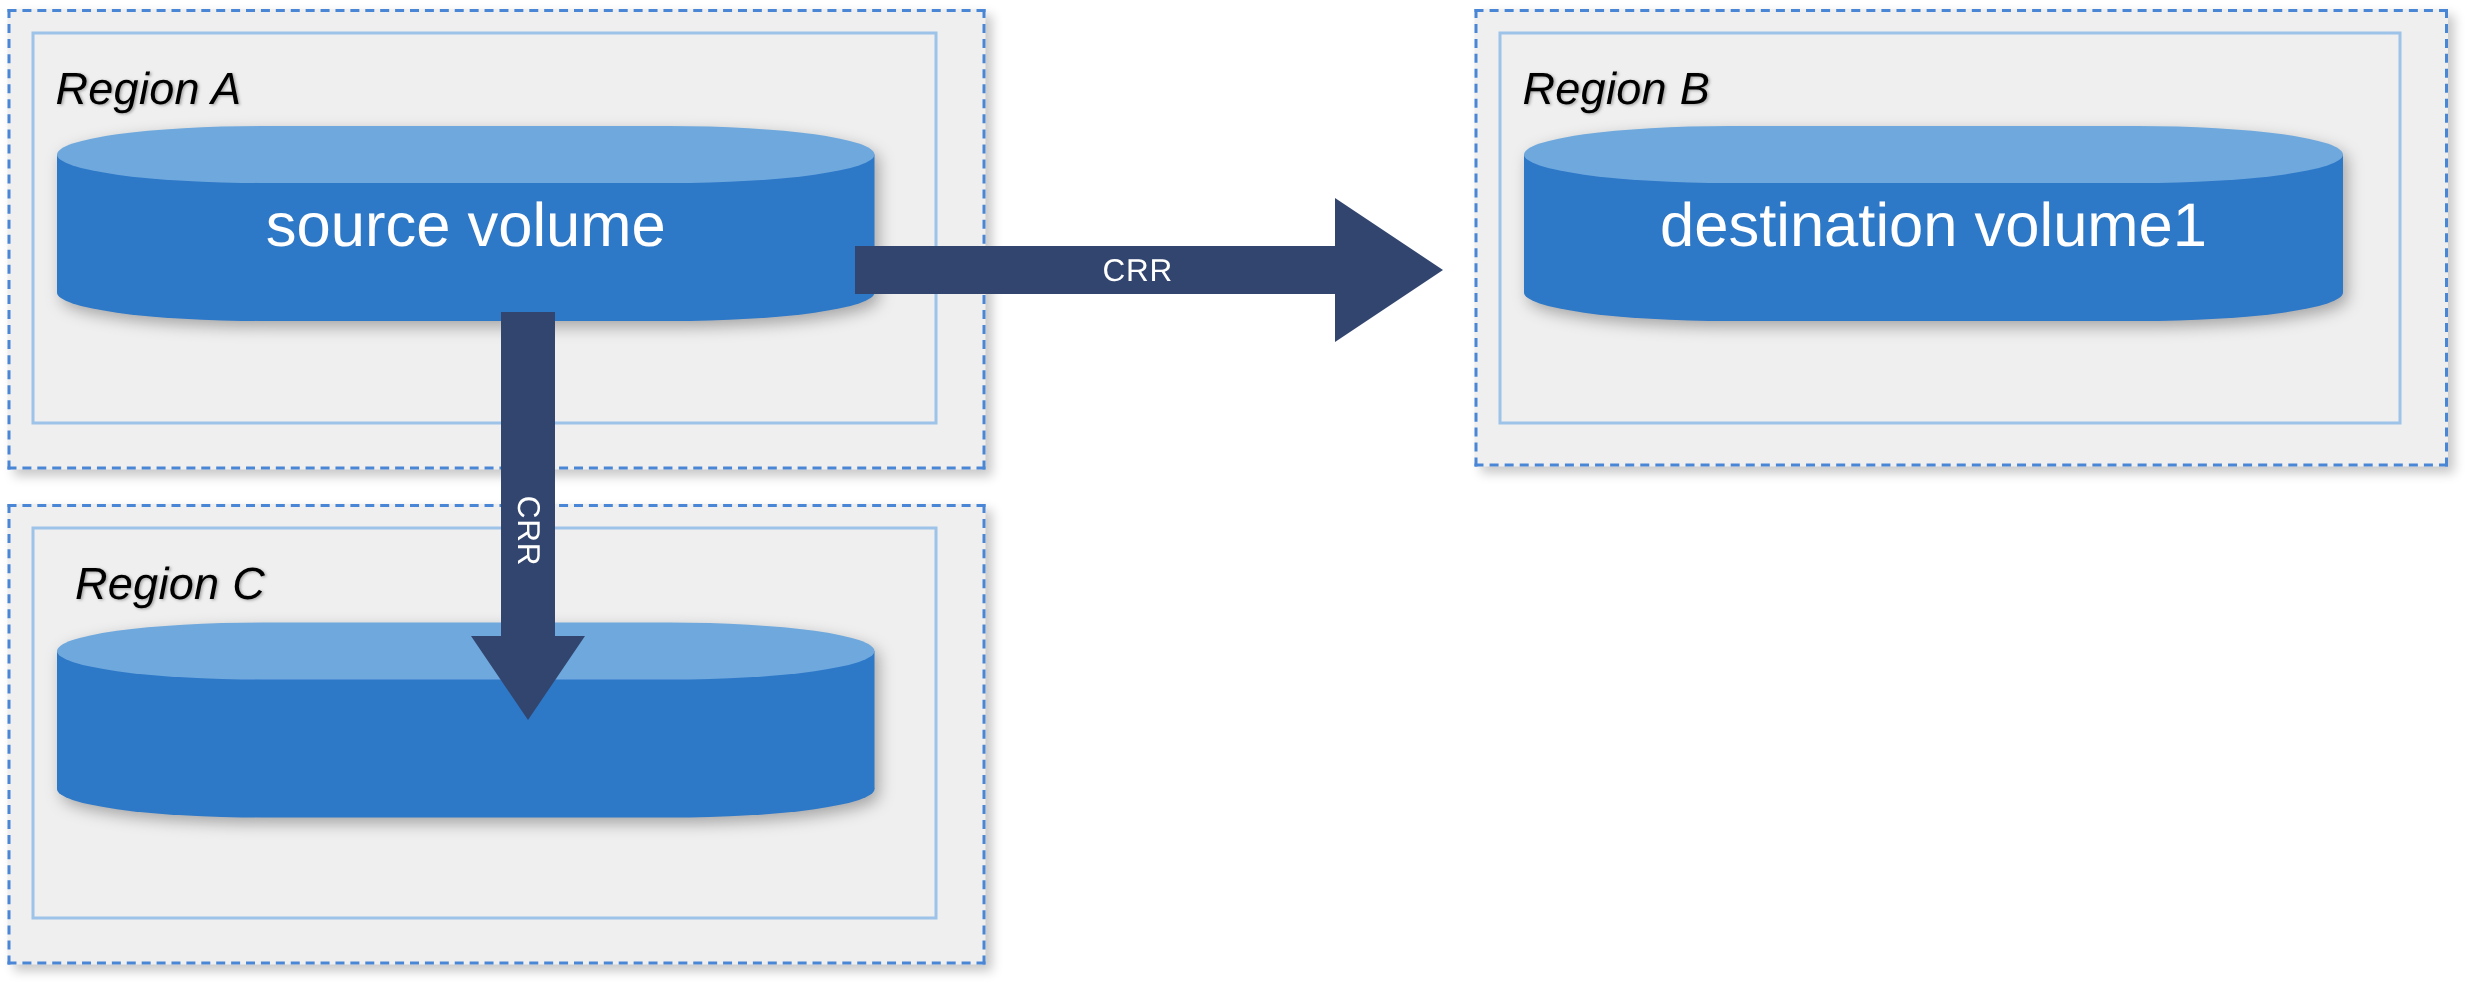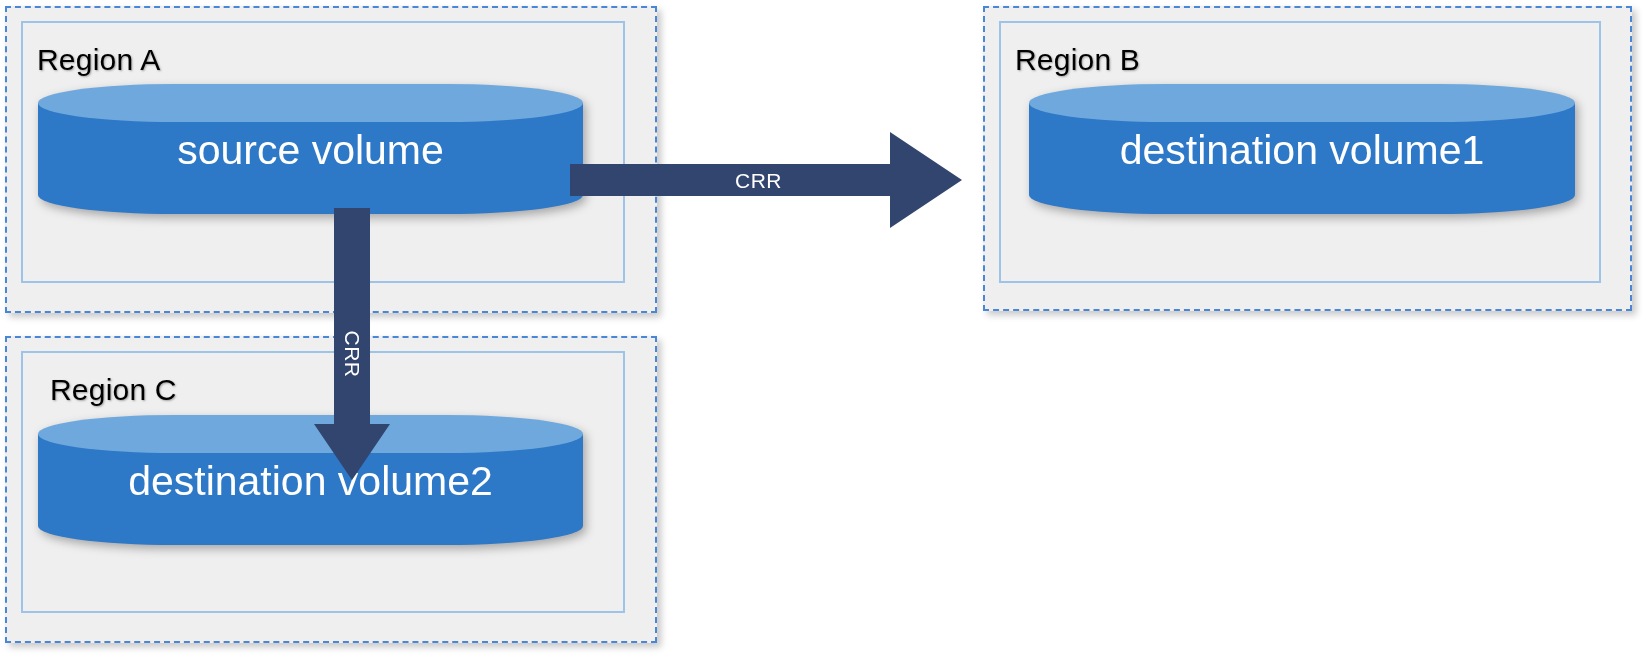--- a/index.html
+++ b/index.html
@@ -34,20 +34,21 @@
     background: #efefef;
   }
   .region-label {
     position: absolute;
     font-size: 30px;
     line-height: 1;
     color: #000000;
     white-space: nowrap;
     text-shadow: 1px 1px 2px rgba(120,120,120,0.65);
     letter-spacing: 0.2px;
+    font-style: italic;
   }
 
   
   .cylinder {
     position: absolute;
     filter: drop-shadow(3px 4px 5px rgba(0,0,0,0.30));
   }
   .cyl-body {
     position: absolute;
     left: 0;
@@ -122,32 +123,31 @@
     <div class="region-label" style="left:30px; top:37px;margin-left:13px;">Region C</div>
   </div>
 
   <div class="cylinder" style="left:38px; top:84px; width:545px; height:130px;">
     <div class="cyl-bottom" style="top:92px; height:38px;"></div>
     <div class="cyl-body" style="top:19px; height:92px;"></div>
     <div class="cyl-top" style="top:0px; height:38px;"></div>
     <div class="cyl-label" style="top:46px;">source volume</div>
   </div>
 
-  <div class="cylinder" style="left:1016px; top:84px; width:546px; height:130px;margin-left:13px;">
+  <div class="cylinder" style="left:1016px; top:84px; width:546px; height:130px;">
     <div class="cyl-bottom" style="top:92px; height:38px;"></div>
     <div class="cyl-body" style="top:19px; height:92px;"></div>
     <div class="cyl-top" style="top:0px; height:38px;"></div>
     <div class="cyl-label" style="top:46px;">destination volume1</div>
   </div>
 
   <div class="cylinder" style="left:38px; top:415px; width:545px; height:130px;">
     <div class="cyl-bottom" style="top:92px; height:38px;"></div>
     <div class="cyl-body" style="top:19px; height:92px;"></div>
     <div class="cyl-top" style="top:0px; height:38px;"></div>
-    <div class="cyl-label" style="top:46px;">destination volume2</div>
   </div>
 
   <svg class="arrow-svg" style="left:570px; top:124px;" width="392" height="112" viewBox="0 0 392 112">
     <polygon class="arrow-shape" points="0,40 320,40 320,8 392,56 320,104 320,72 0,72"></polygon>
   </svg>
   <div class="arrow-label" style="left:735px; top:170px;">CRR</div>
 
   <svg class="arrow-svg" style="left:314px; top:208px;" width="76" height="272" viewBox="0 0 76 272">
     <polygon class="arrow-shape" points="20,0 56,0 56,216 76,216 38,272 0,216 20,216"></polygon>
   </svg>

